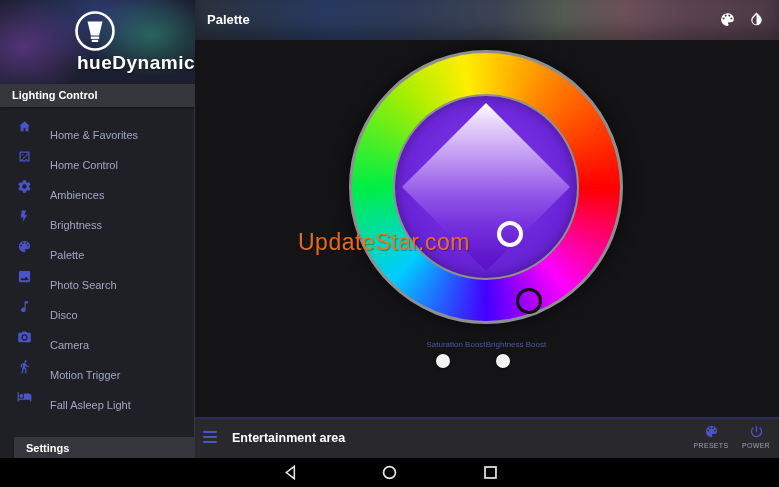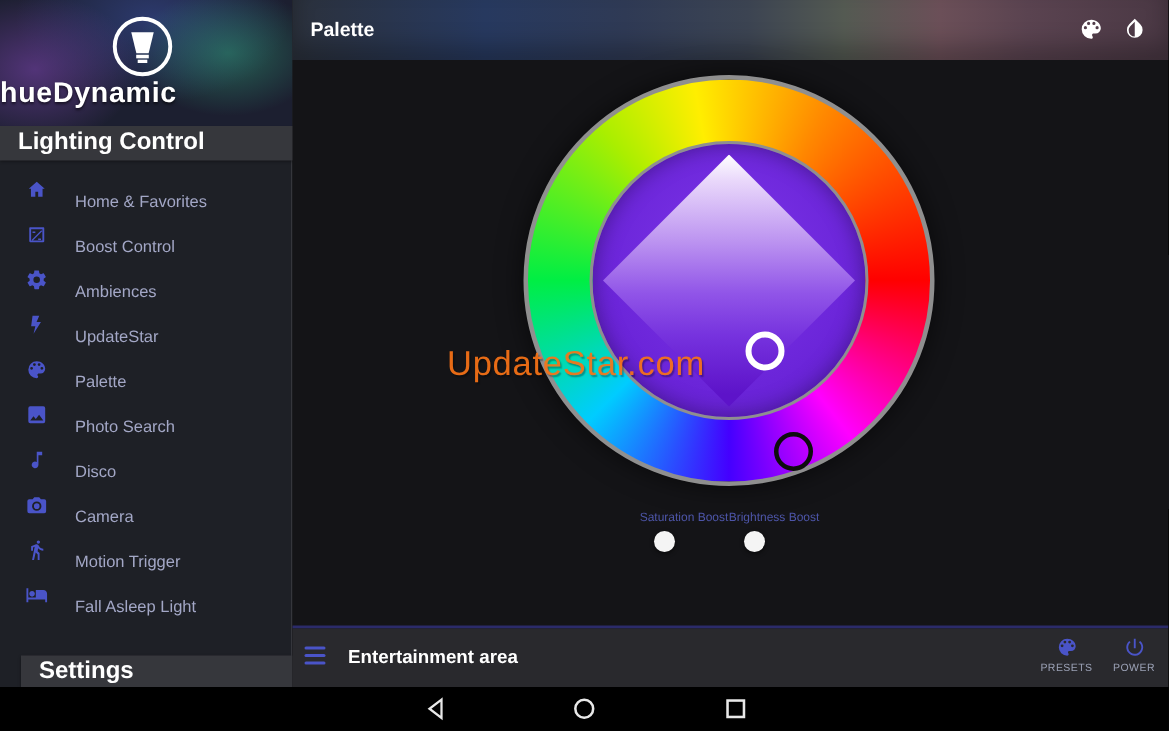--- a/index.html
+++ b/index.html
@@ -9,22 +9,22 @@
   
   #sidebar { position:absolute; left:0; top:0; width:195px; height:458px; background:#1e2026; border-right:1px solid #35363c; }
   #logo-block { position:absolute; left:0; top:0; width:195px; height:84px;
     background:
       radial-gradient(90px 60px at 78% 42%, rgba(46,150,115,.55), transparent 70%),
       radial-gradient(95px 70px at 12% 55%, rgba(118,66,168,.6), transparent 72%),
       radial-gradient(130px 80px at 52% 15%, rgba(58,80,160,.55), transparent 70%),
       #1c1f30;
   }
   #logo-mark { position:absolute; left:74px; top:10px; width:42px; height:42px; }
-  #brand { position:absolute; left:0; top:52px; width:195px; text-align:left; color:#fff; font-size:19px; font-weight:bold; letter-spacing:.5px; text-shadow:0 1px 2px rgba(0,0,0,.6); }
-  .section-header { position:absolute; left:0; width:199px; background:#36373c; color:#fff; font-size:16px; font-weight:bold; line-height:22px; padding-left:12px; box-shadow:0 1px 2px rgba(0,0,0,.4); }
+  #brand { position:absolute; left:0; top:52px; width:195px; text-align:right; color:#fff; font-size:19px; font-weight:bold; letter-spacing:.5px; text-shadow:0 1px 2px rgba(0,0,0,.6); }
+  .section-header { position:absolute; left:0; width:199px; background:#36373c; color:#fff; font-size:11px; font-weight:bold; line-height:22px; padding-left:12px; box-shadow:0 1px 2px rgba(0,0,0,.4); }
   #section-lighting { top:84px; height:23px; }
   #section-settings { top:437px; height:21px;margin-left:14px; }
   #nav-list { position:absolute; left:0; top:111px; width:195px; }
   .nav-item { display:flex; align-items:center; height:30px; cursor:pointer; }
   .nav-item .nav-icon { width:15px; height:15px; margin-left:17px; color:#4a54c8; flex:0 0 15px; }
   .nav-item .nav-icon svg { width:15px; height:15px; display:block; }
   .nav-item .nav-label { margin-left:18px; color:#a3a7c6; font-size:11px;margin-top:18px; }
 
   
   #main { position:absolute; left:195px; top:0; width:584px; height:458px; background:#141417; }
@@ -116,37 +116,37 @@
             </svg>
           </span>
           <span class="nav-label">Home &amp; Favorites</span>
         </div>
         <div class="nav-item">
           <span class="nav-icon">
             <svg viewBox="0 0 24 24" fill="currentColor">
               <path d="M5 4h14c.55 0 1 .45 1 1v14c0 .55-.45 1-1 1H5c-.55 0-1-.45-1-1V5c0-.55.45-1 1-1zm1 2v12h12V6H6zm10.8 1.3 1 1L7.7 18.4l-1-1zM7.5 8.5h3V10h-3zm6 7.5h3v1.5h-3z"></path>
             </svg>
           </span>
-          <span class="nav-label">Boost Control</span>
+          <span class="nav-label">Home Control</span>
         </div>
         <div class="nav-item">
           <span class="nav-icon">
             <svg viewBox="0 0 24 24" fill="currentColor">
               <path d="M19.4 13c.04-.33.06-.66.06-1s-.02-.67-.07-1l2.1-1.65a.5.5 0 0 0 .12-.64l-2-3.46a.5.5 0 0 0-.6-.22l-2.49 1a7.3 7.3 0 0 0-1.73-1l-.38-2.65A.5.5 0 0 0 13.93 2h-4a.5.5 0 0 0-.5.43L9.07 5.1c-.63.26-1.2.6-1.74 1l-2.48-1a.5.5 0 0 0-.6.22l-2 3.46a.5.5 0 0 0 .12.64L4.46 11c-.05.33-.08.66-.08 1s.03.67.08 1l-2.1 1.65a.5.5 0 0 0-.12.64l2 3.46c.12.22.39.3.6.22l2.49-1c.54.4 1.1.74 1.73 1l.37 2.65a.5.5 0 0 0 .5.43h4a.5.5 0 0 0 .5-.43l.37-2.65c.63-.26 1.2-.6 1.73-1l2.49 1c.22.08.48 0 .6-.22l2-3.46a.5.5 0 0 0-.12-.64zM11.93 15.5a3.5 3.5 0 1 1 0-7 3.5 3.5 0 0 1 0 7z"></path>
             </svg>
           </span>
           <span class="nav-label">Ambiences</span>
         </div>
         <div class="nav-item">
           <span class="nav-icon">
             <svg viewBox="0 0 24 24" fill="currentColor">
               <path d="M7.5 2.5h7.2l-2.9 6.6h4.7L8.6 21.5l1.9-8H6z"></path>
             </svg>
           </span>
-          <span class="nav-label">UpdateStar</span>
+          <span class="nav-label">Brightness</span>
         </div>
         <div class="nav-item">
           <span class="nav-icon">
             <svg viewBox="0 0 24 24" fill="currentColor">
               <path d="M12 3a9 9 0 0 0 0 18c.83 0 1.5-.67 1.5-1.5 0-.39-.15-.74-.39-1.01-.23-.26-.38-.61-.38-.99 0-.83.67-1.5 1.5-1.5H16a5 5 0 0 0 5-5c0-4.42-4.03-8-9-8zm-5.5 9a1.5 1.5 0 1 1 0-3 1.5 1.5 0 0 1 0 3zm3-4a1.5 1.5 0 1 1 0-3 1.5 1.5 0 0 1 0 3zm5 0a1.5 1.5 0 1 1 0-3 1.5 1.5 0 0 1 0 3zm3 4a1.5 1.5 0 1 1 0-3 1.5 1.5 0 0 1 0 3z"></path>
             </svg>
           </span>
           <span class="nav-label">Palette</span>
         </div>
         <div class="nav-item">

